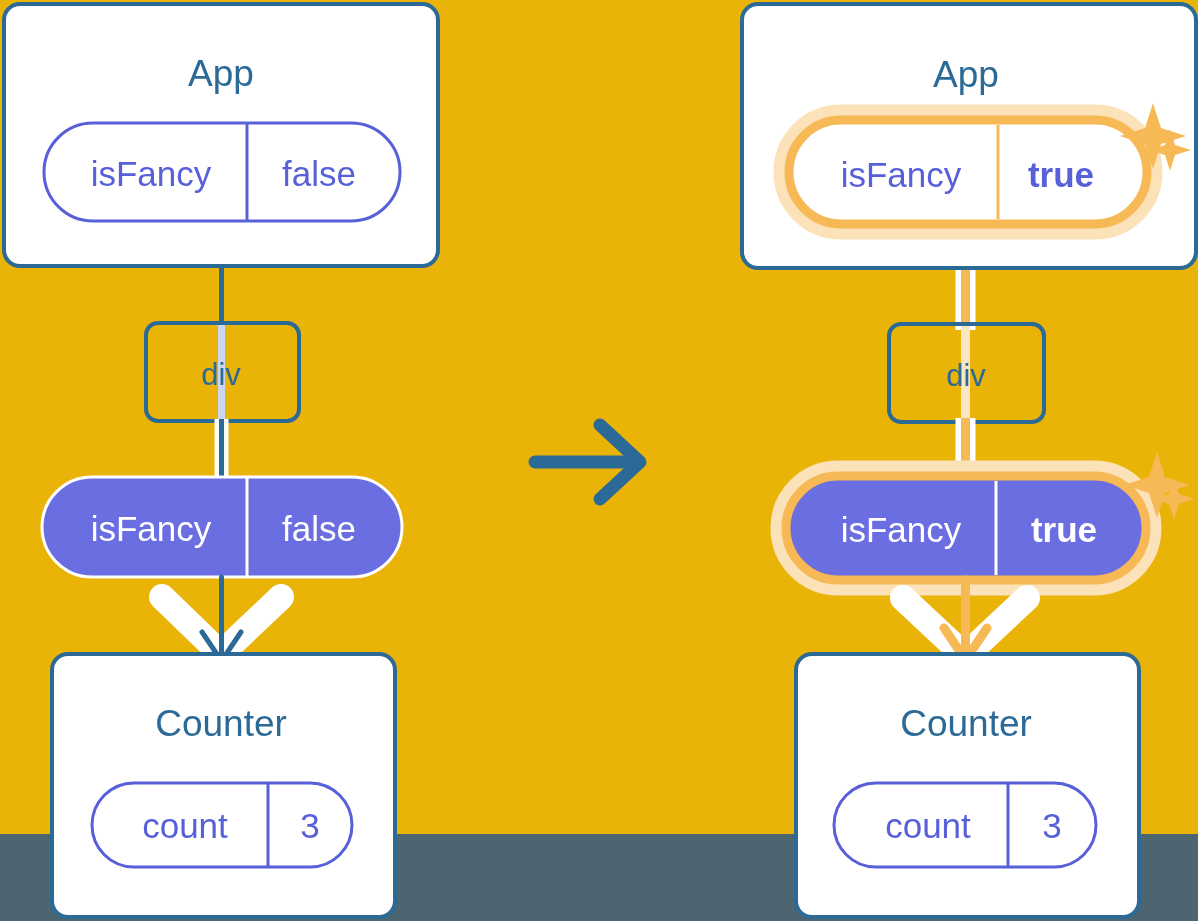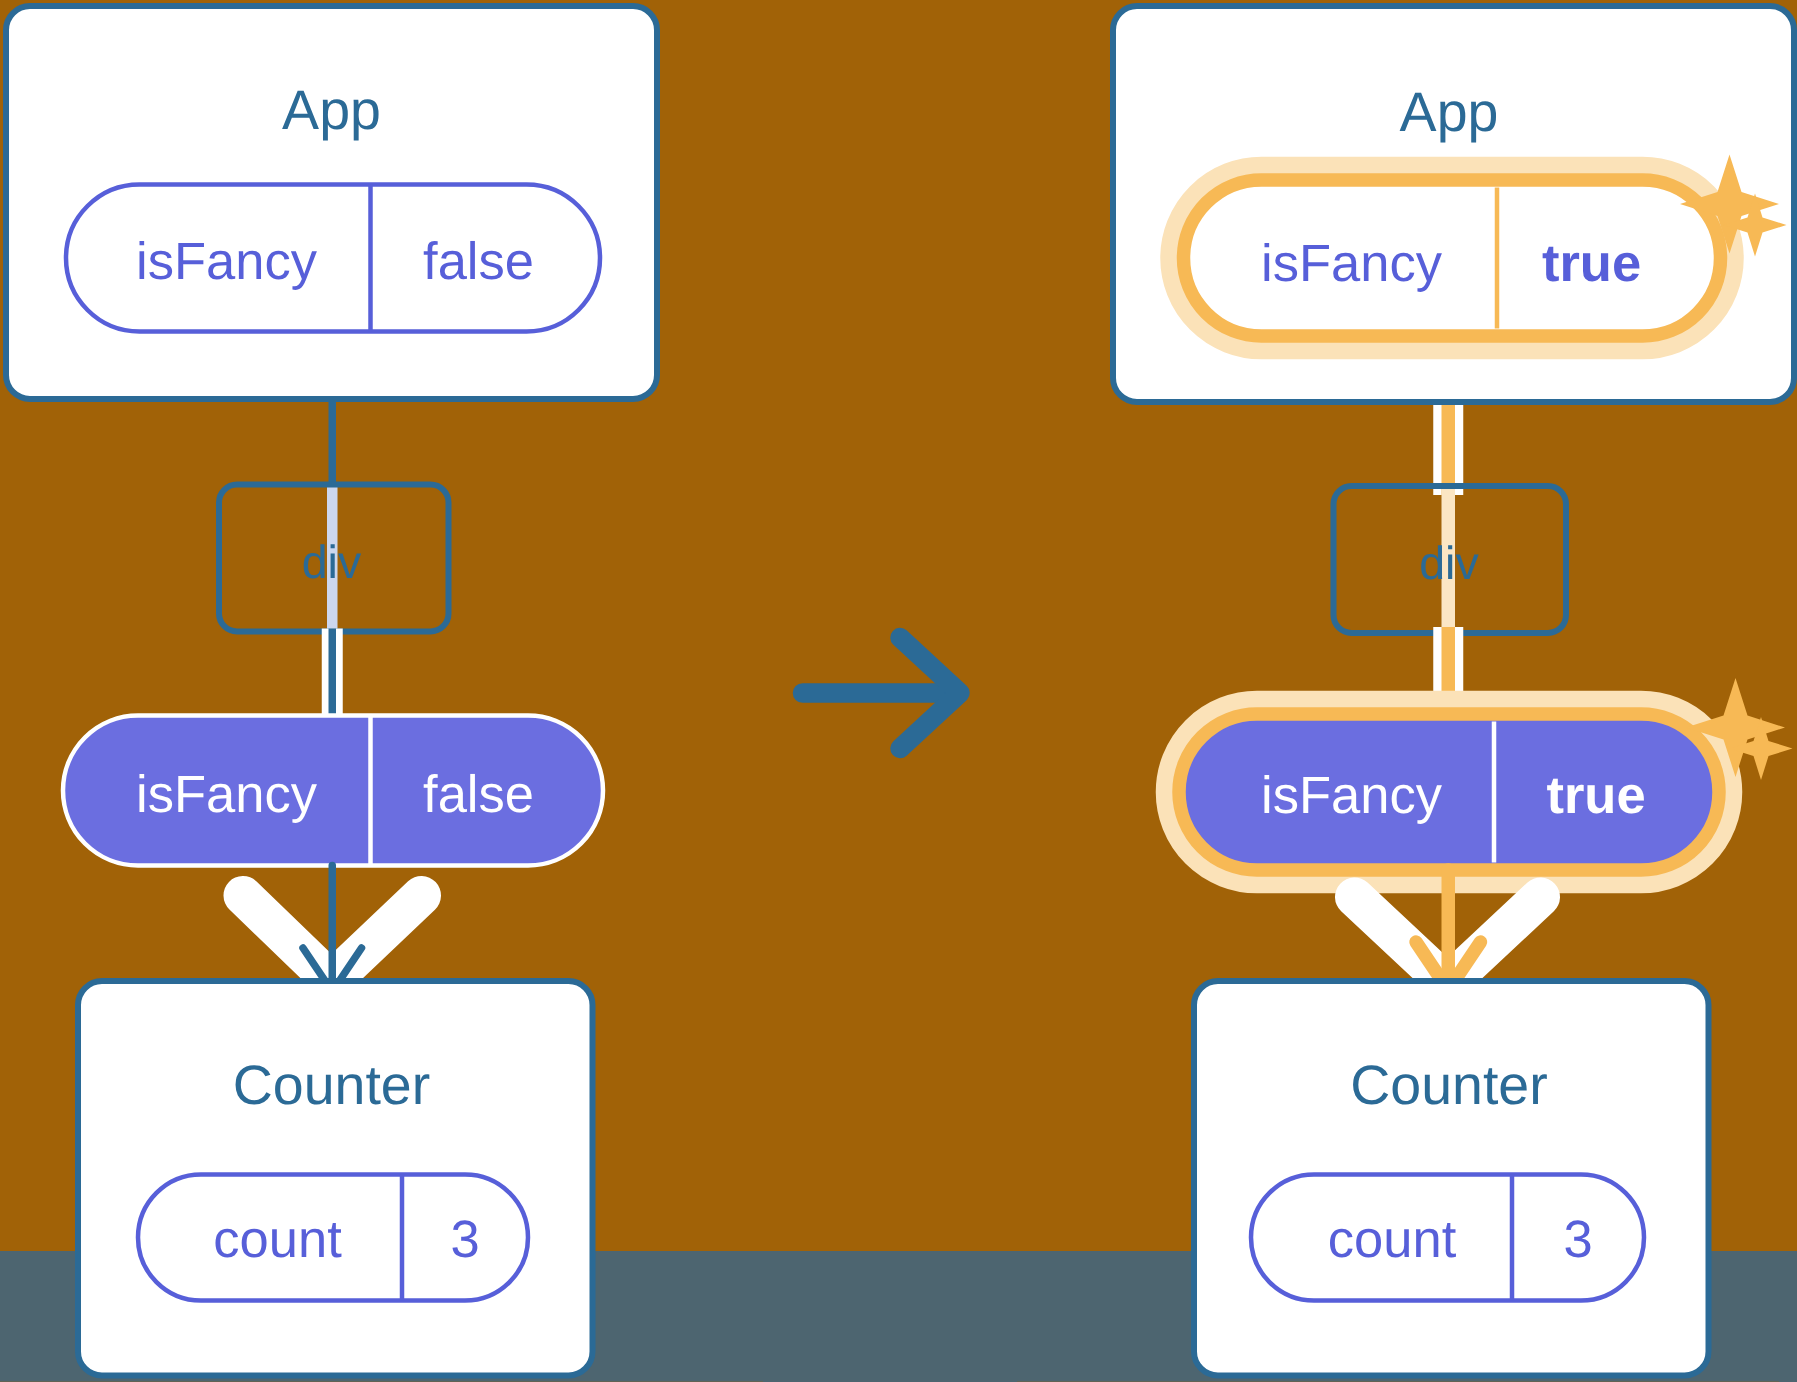--- a/index.html
+++ b/index.html
@@ -10,21 +10,21 @@
   body {
     width: 1198px;
     height: 921px;
     font-family: "Liberation Sans", sans-serif;
     overflow: hidden;
   }
   #stage {
     position: relative;
     width: 1198px;
     height: 834px;
-    background: #a16207;
+    background: #eab308;
   }
   #stage svg.layer {
     position: absolute;
     left: 0;
     top: 0;
     width: 1198px;
     height: 921px;
   }
   text { font-family: "Liberation Sans", sans-serif; }
   .t-title { font-size: 37px; fill: #2b6a96; }

